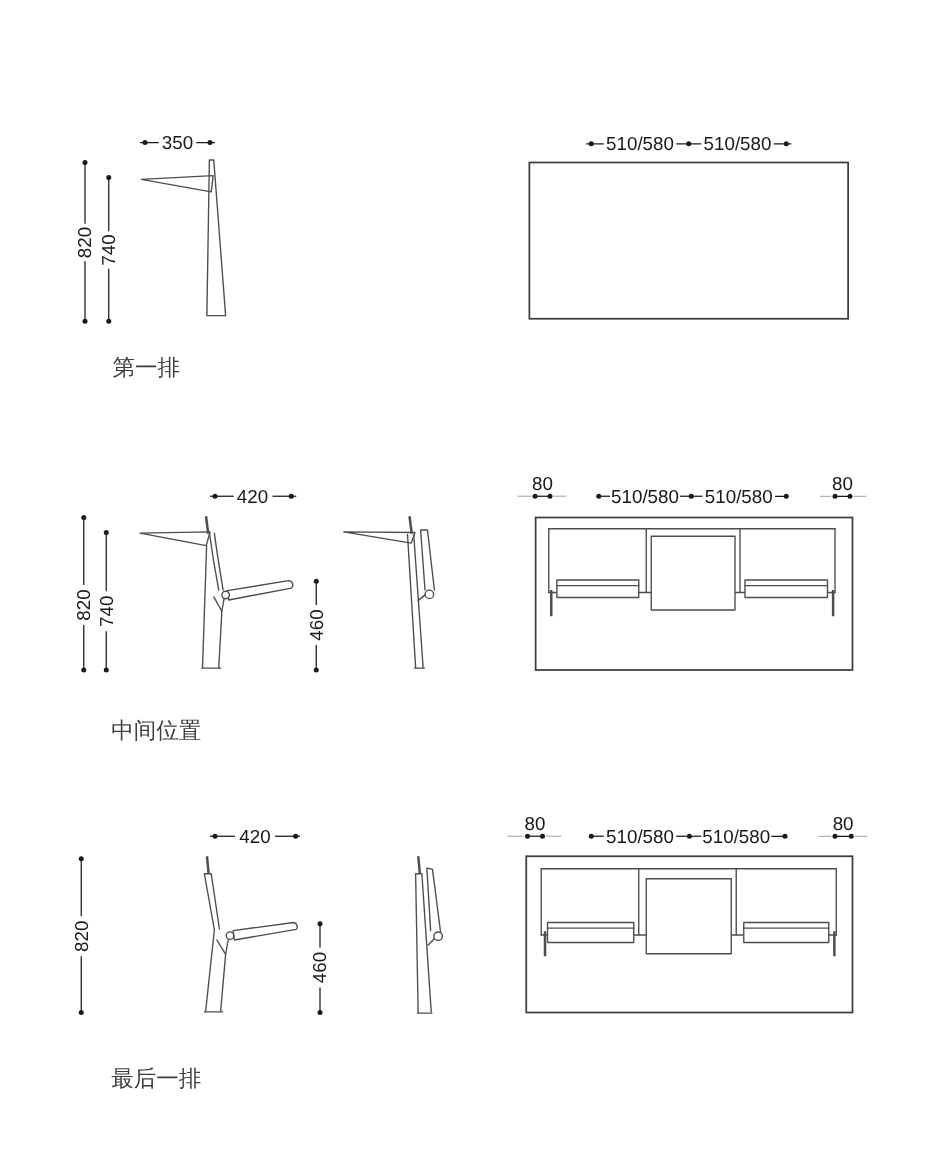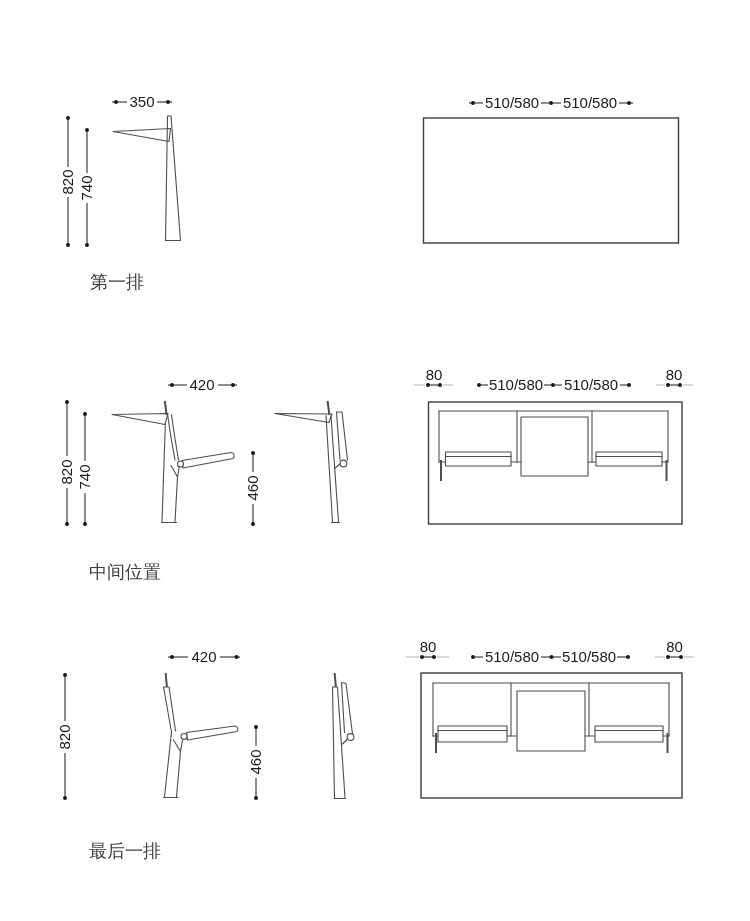--- a/index.html
+++ b/index.html
@@ -1,17 +1,17 @@
 <!DOCTYPE html>
 <html><head>
 <meta charset="utf-8">
 <style>
   html,body{margin:0;padding:0;background:#ffffff;}
   body{width:750px;height:921px;position:relative;font-family:"Liberation Sans","DejaVu Sans",sans-serif;}
-  .canvas{position:absolute;left:0;top:4px;width:750px;height:794px;background:#ffffff;}
+  .canvas{position:absolute;left:0;top:16px;width:750px;height:794px;background:#ffffff;}
   svg text{fill:#1a1a1a;font-family:"Liberation Sans","DejaVu Sans",sans-serif;}
   .dimtxt{font-size:15px;}
   .lbl{font-size:18px;fill:#3d3d3d;}
   .draw{stroke:#4d4d4d;stroke-width:1.1;fill:none;stroke-linecap:round;stroke-linejoin:round;}
   .drawf{stroke:#4d4d4d;stroke-width:1.1;fill:#ffffff;stroke-linejoin:round;}
   .heavy{stroke:#3d3d3d;stroke-width:1.4;fill:none;}
   .dim{stroke:#1a1a1a;stroke-width:1;fill:none;}
   .ext{stroke:#b3b3b3;stroke-width:1;fill:none;}
   .dot{fill:#1a1a1a;stroke:none;}
   .thick{stroke:#4d4d4d;stroke-width:2;fill:none;stroke-linecap:butt;}

